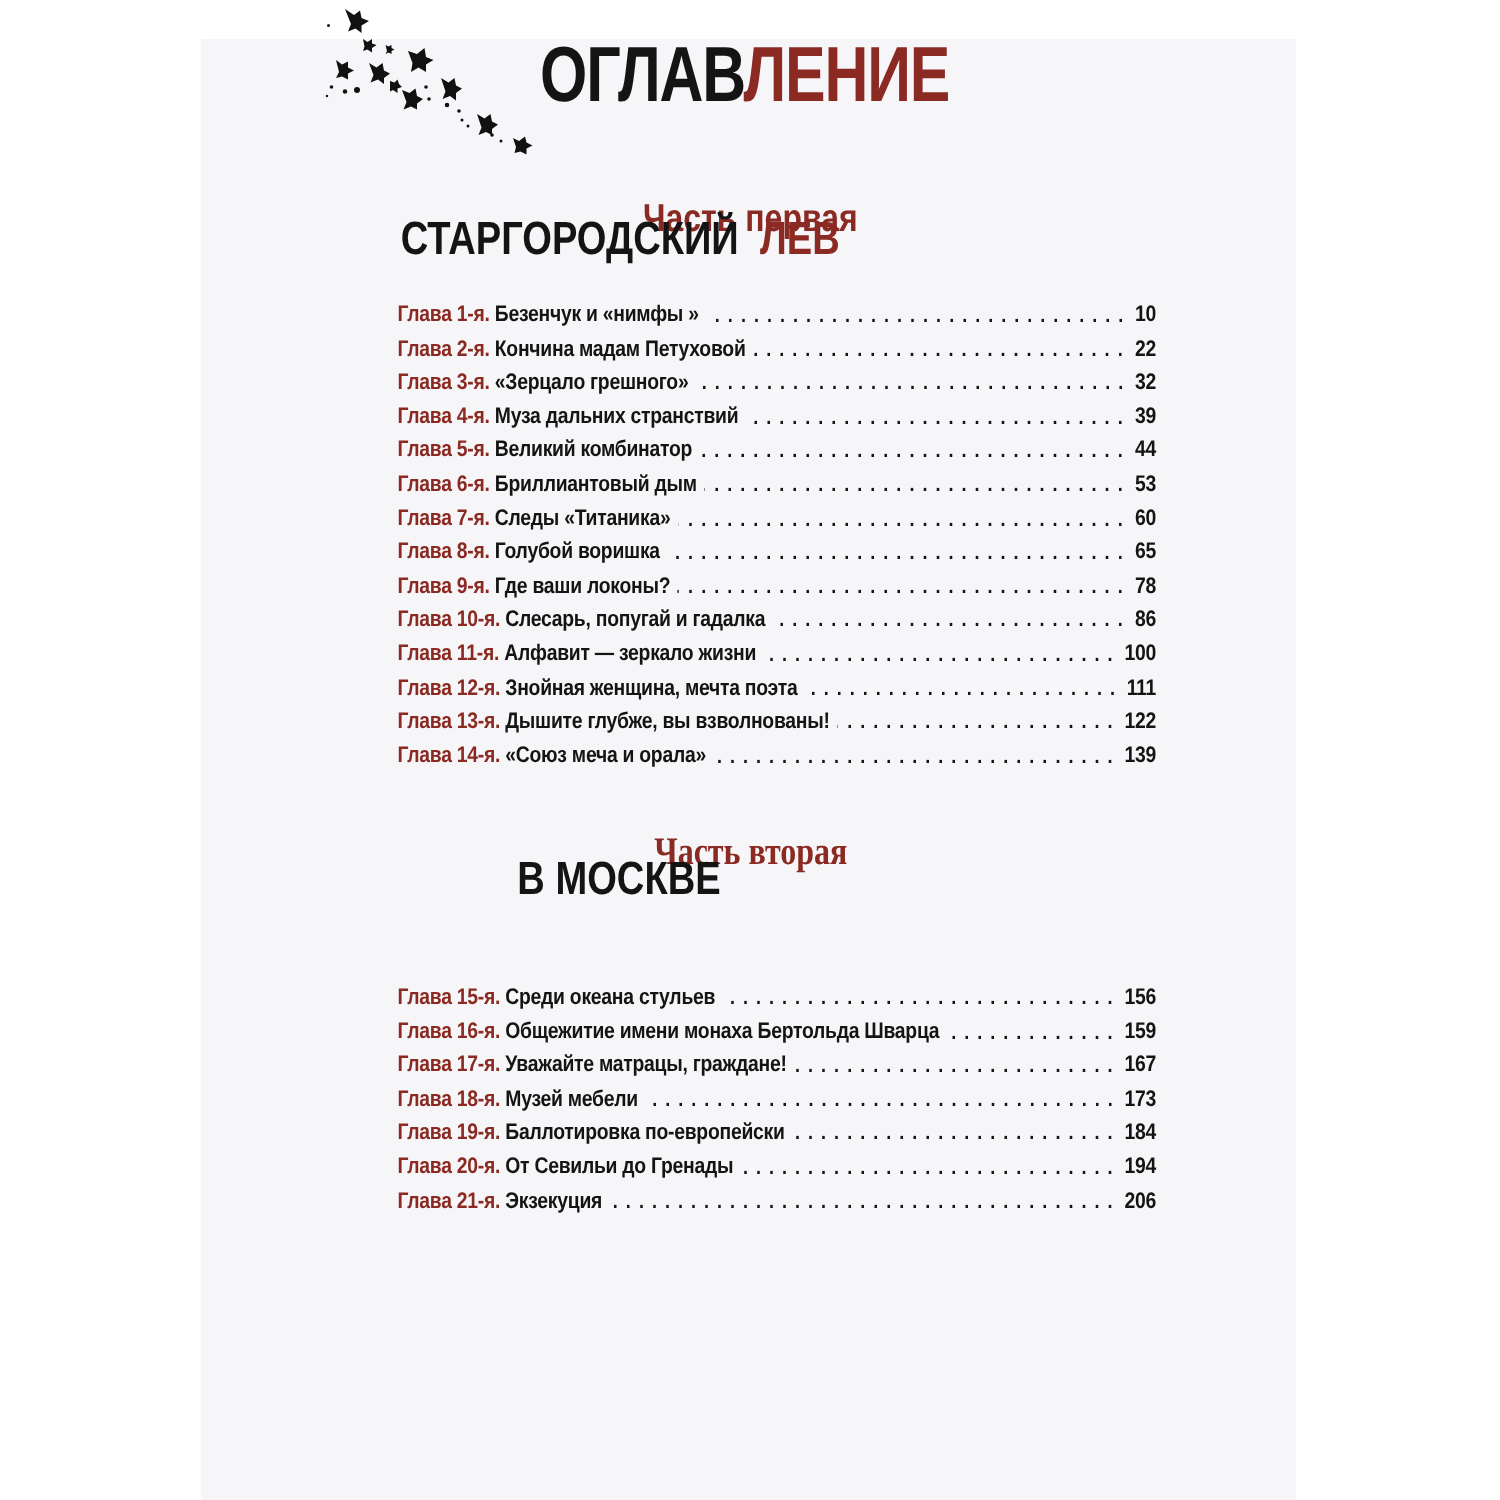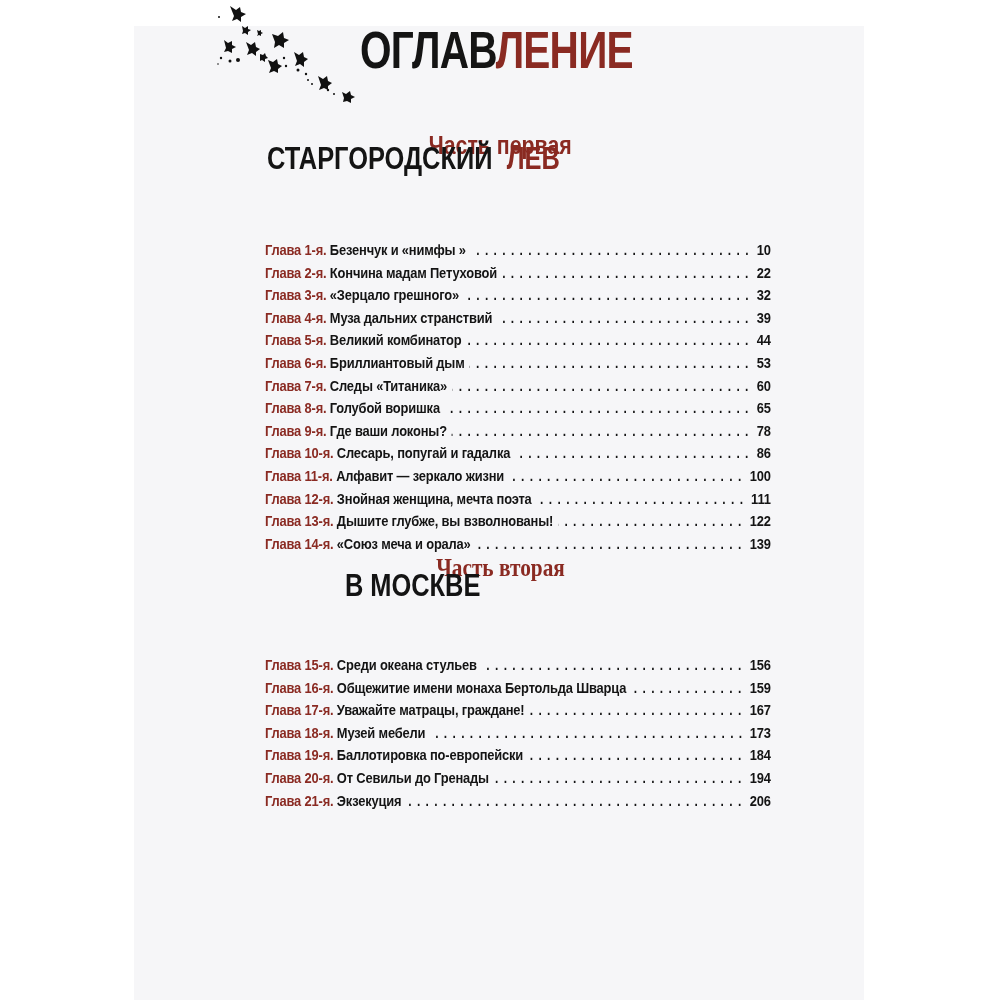--- a/index.html
+++ b/index.html
@@ -146,21 +146,21 @@
 
 <div class="part-label" style="top:102px;margin-top:28px;">
   <span>Часть первая</span>
 </div>
 <div class="part-title" style="top:141px;">
   <span class="inner">
     <span>СТАРГОРОДСКИЙ</span>&nbsp;&nbsp;<span class="accent">ЛЕВ</span>
   </span>
 </div>
 
-<div class="toc" style="top:201px;margin-top:40px;">
+<div class="toc" style="top:201px;">
   <div class="scale" id="toc0">
       <div class="toc-row">
         <span class="lbl">Глава 1-я.</span>
         <span class="ttl">Безенчук и «нимфы »</span>
         <span class="dots">................................................................................</span>
         <span class="pg">10</span>
       </div>
       <div class="toc-row">
         <span class="lbl">Глава 2-я.</span>
         <span class="ttl">Кончина мадам Петуховой</span>

